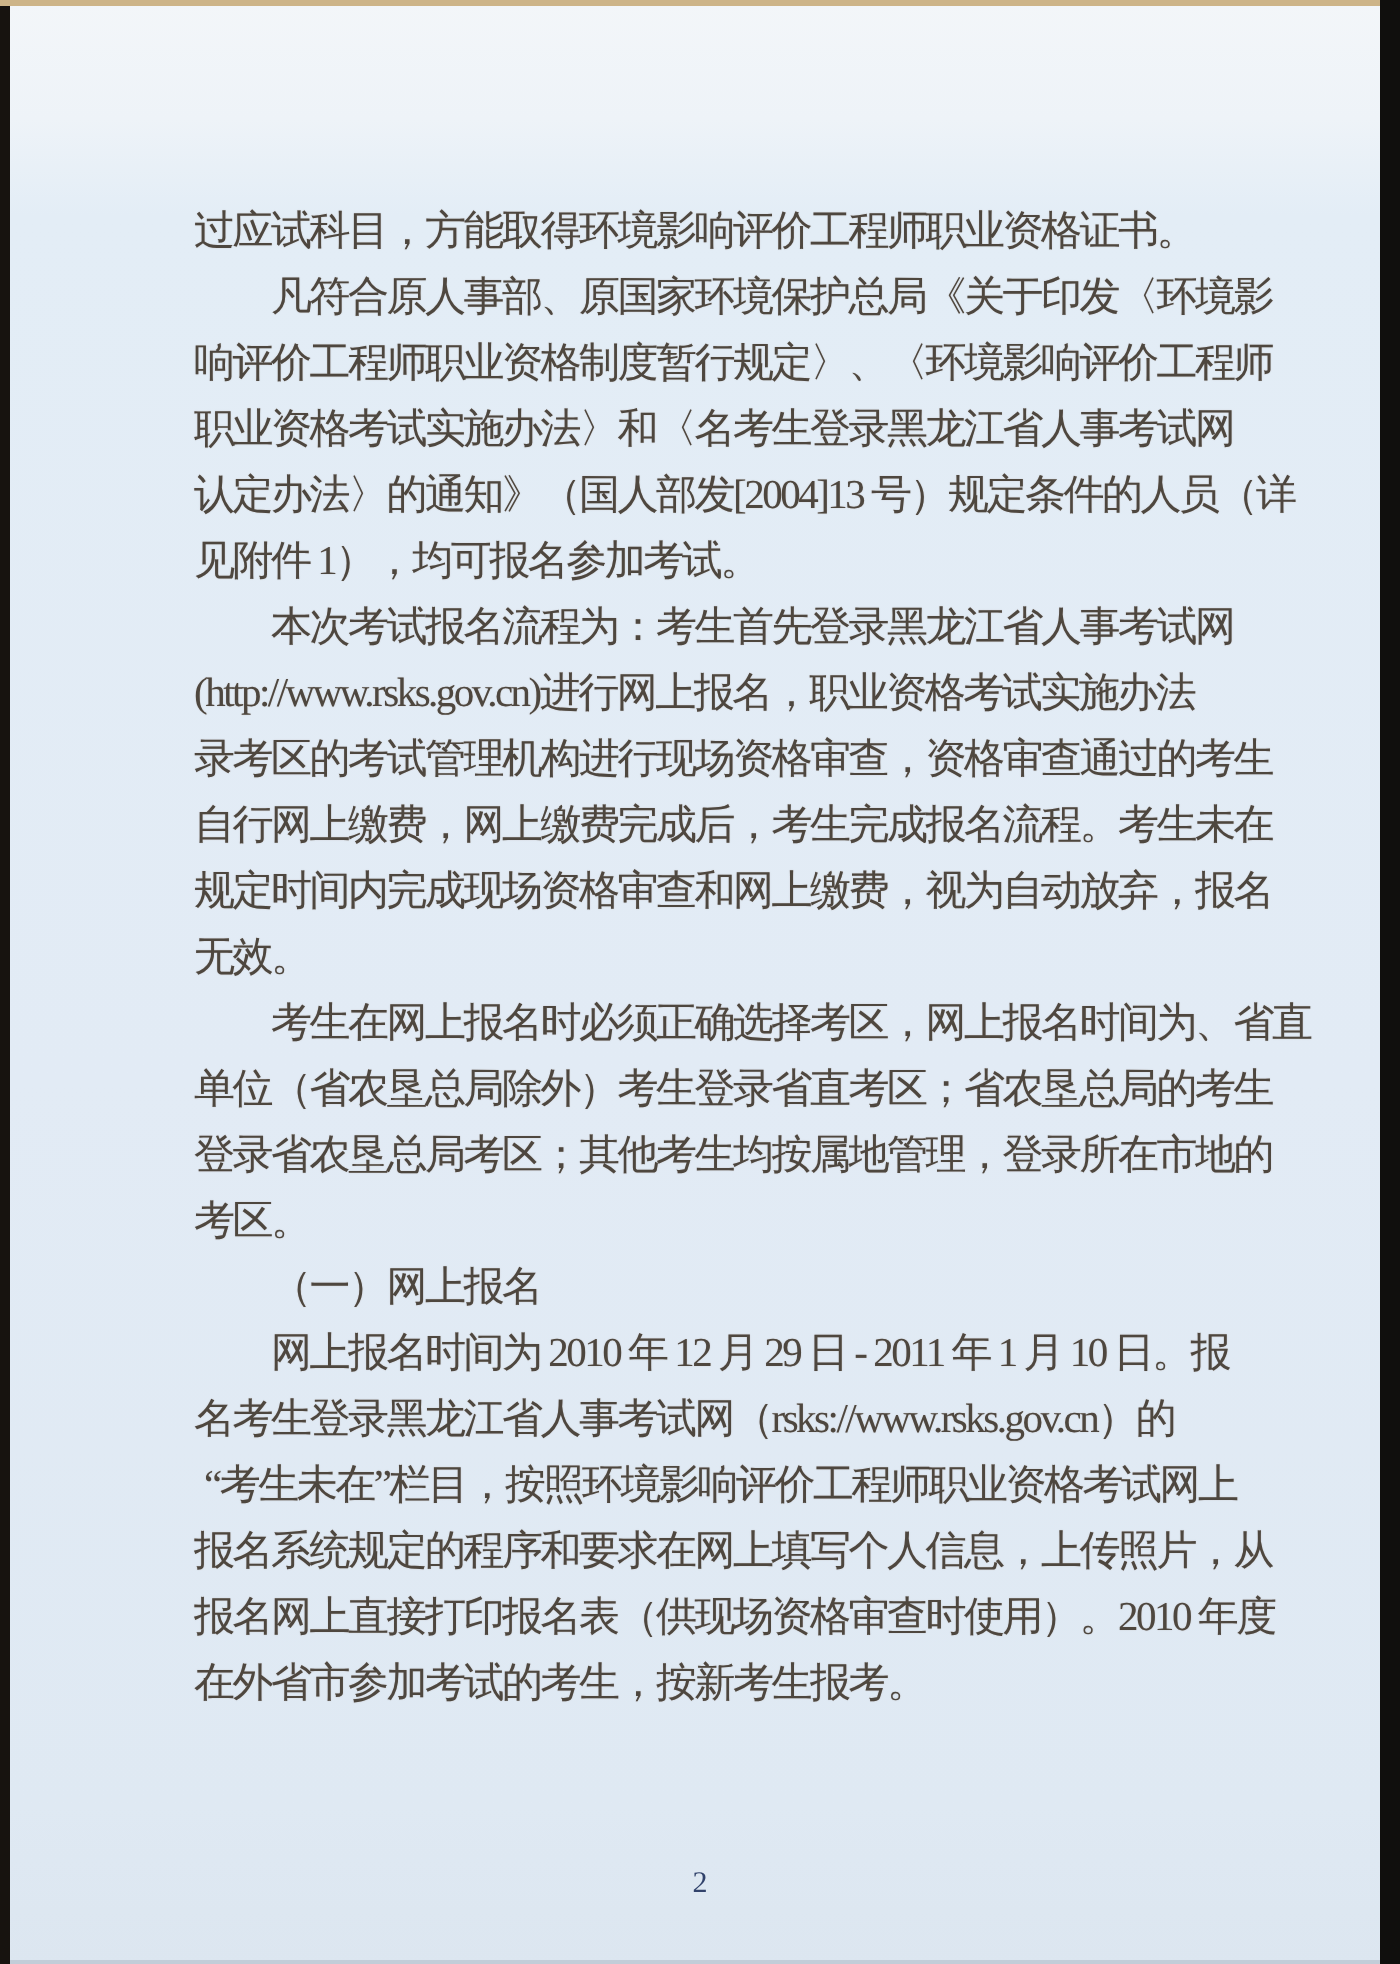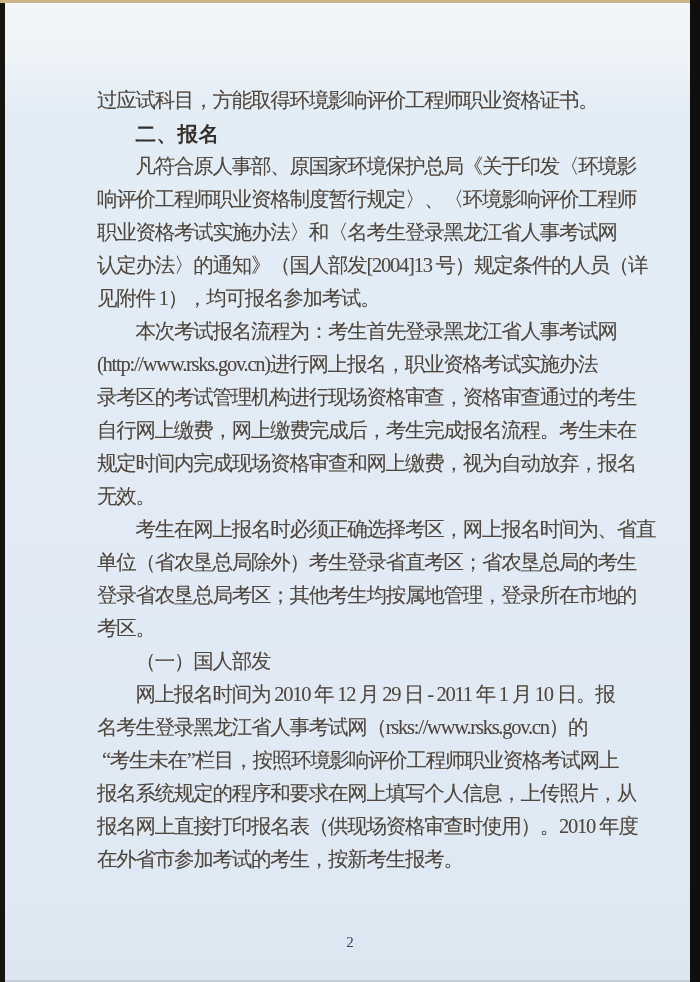--- a/index.html
+++ b/index.html
@@ -42,21 +42,21 @@
   }
   .edge-bottom {
     position: absolute;
     left: 5px; bottom: 0;
     width: 685px; height: 2px;
     background: #c2cdd8;
   }
   .content {
     position: absolute;
     left: 97px;
-    top: 84px;
+    top: 100px;
     width: 545px;
   }
   .line {
     height: 33px;
     line-height: 33px;
     font-size: 20.5px;
     letter-spacing: -1.25px;
     white-space: nowrap;
     color: #4e473f;
     text-shadow: 0 0 0.6px rgba(120, 90, 70, 0.35);
@@ -89,37 +89,36 @@
 </head>
 <body>
 
 <div class="edge-top"></div>
 <div class="edge-left"></div>
 <div class="edge-right"></div>
 <div class="edge-bottom"></div>
 
 <div class="content">
   <div class="line">过应试科目，方能取得环境影响评价工程师职业资格证书。</div>
-  <div class="line indent heading">二、报名</div>
   <div class="line indent">凡符合原人事部、原国家环境保护总局《关于印发〈环境影</div>
   <div class="line">响评价工程师职业资格制度暂行规定〉、〈环境影响评价工程师</div>
   <div class="line">职业资格考试实施办法〉和〈名考生登录黑龙江省人事考试网</div>
   <div class="line">认定办法〉的通知》（国人部发[2004]13 号）规定条件的人员（详</div>
   <div class="line">见附件 1），均可报名参加考试。</div>
   <div class="line indent">本次考试报名流程为：考生首先登录黑龙江省人事考试网</div>
   <div class="line">(http://www.rsks.gov.cn)进行网上报名，职业资格考试实施办法</div>
   <div class="line">录考区的考试管理机构进行现场资格审查，资格审查通过的考生</div>
   <div class="line">自行网上缴费，网上缴费完成后，考生完成报名流程。考生未在</div>
   <div class="line">规定时间内完成现场资格审查和网上缴费，视为自动放弃，报名</div>
   <div class="line">无效。</div>
   <div class="line indent">考生在网上报名时必须正确选择考区，网上报名时间为、省直</div>
   <div class="line">单位（省农垦总局除外）考生登录省直考区；省农垦总局的考生</div>
   <div class="line">登录省农垦总局考区；其他考生均按属地管理，登录所在市地的</div>
   <div class="line">考区。</div>
-  <div class="line indent">（一）国人部发</div>
+  <div class="line indent">（一）网上报名</div>
   <div class="line indent">网上报名时间为 2010 年 12 月 29 日 - 2011 年 1 月 10 日。报</div>
   <div class="line">名考生登录黑龙江省人事考试网（rsks://www.rsks.gov.cn）的</div>
   <div class="line hang">“考生未在”栏目，按照环境影响评价工程师职业资格考试网上</div>
   <div class="line">报名系统规定的程序和要求在网上填写个人信息，上传照片，从</div>
   <div class="line">报名网上直接打印报名表（供现场资格审查时使用）。2010 年度</div>
   <div class="line">在外省市参加考试的考生，按新考生报考。</div>
 </div>
 
 <div class="page-number">2</div>
 

